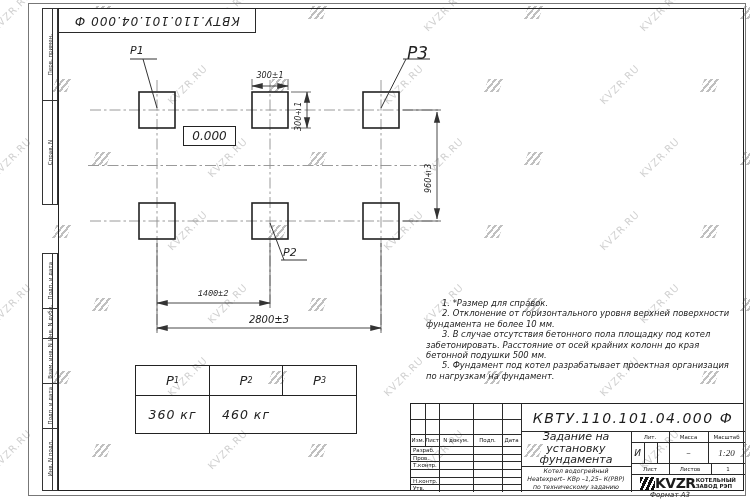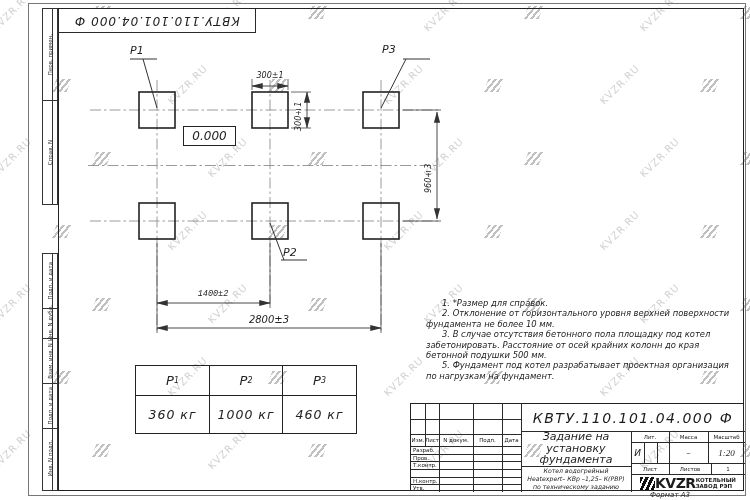--- a/index.html
+++ b/index.html
@@ -184,21 +184,21 @@
     </g>
 
     <g stroke="#333" stroke-width="1" fill="none">
       <path d="M157 108 L143 59 M130 59 H157"></path>
       <path d="M381 108 L406 59 M403 59 H430"></path>
       <path d="M270 223 L284 260 M281 260 H307"></path>
     </g>
   </svg>
 
   <div class="abs txt it" style="left:130px;top:44px;font-size:11px;">P1</div>
-  <div class="abs txt it" style="left:382px;top:43px;font-size:11px;font-style:italic;">P3</div>
+  <div class="abs txt it" style="left:407px;top:43px;font-size:17px;font-style:italic;">P3</div>
   <div class="abs txt it" style="left:283px;top:246px;font-size:11px;">P2</div>
   <div class="abs txt ctr it" style="left:183px;top:126px;width:53px;height:20px;border:1px solid #222;box-sizing:border-box;background:#fff;font-size:12px;">0.000</div>
   <div class="abs txt ctr it" style="left:240px;top:71px;width:60px;font-size:8px;">300±1</div>
   <div class="abs txt" style="left:294px;top:91px;">
     <span class="vtext it" style="font-size:8px;height:40px;">300±1</span></div>
   <div class="abs txt" style="left:424px;top:138px;">
     <span class="vtext it" style="font-size:8px;height:55px;">960±3</span></div>
   <div class="abs txt ctr it" style="left:178px;top:289px;width:70px;font-size:8.5px;font-family:Liberation Mono, monospace;">1400±2</div>
   <div class="abs txt ctr it" style="left:234px;top:314px;width:70px;font-size:10px;">2800±3</div>
 
@@ -216,21 +216,20 @@
       </div>
     <div class="tc hdr c2">
       <span>P</span>
         <sub>2</sub>
       </div>
     <div class="tc hdr c2">
       <span>P</span>
         <sub>3</sub>
       </div>
     <div class="tc val">360 кг</div>
-    <div class="tc val c2">1000 кг</div>
     <div class="tc val c2">460 кг</div>
   </div>
 
   <div id="title-block" style="border:1.6px solid #222;box-sizing:border-box;background:transparent;">
 
     <div class="line" style="left:110px;top:0;width:1px;height:88px;"></div>
     <div class="line" style="left:220px;top:27px;width:1px;height:61px;"></div>
     <div class="line" style="left:110px;top:27px;width:224px;height:1px;"></div>
     <div class="line" style="left:14px;top:0;width:1px;height:42px;"></div>
     <div class="line" style="left:28px;top:0;width:1px;height:88px;"></div>

